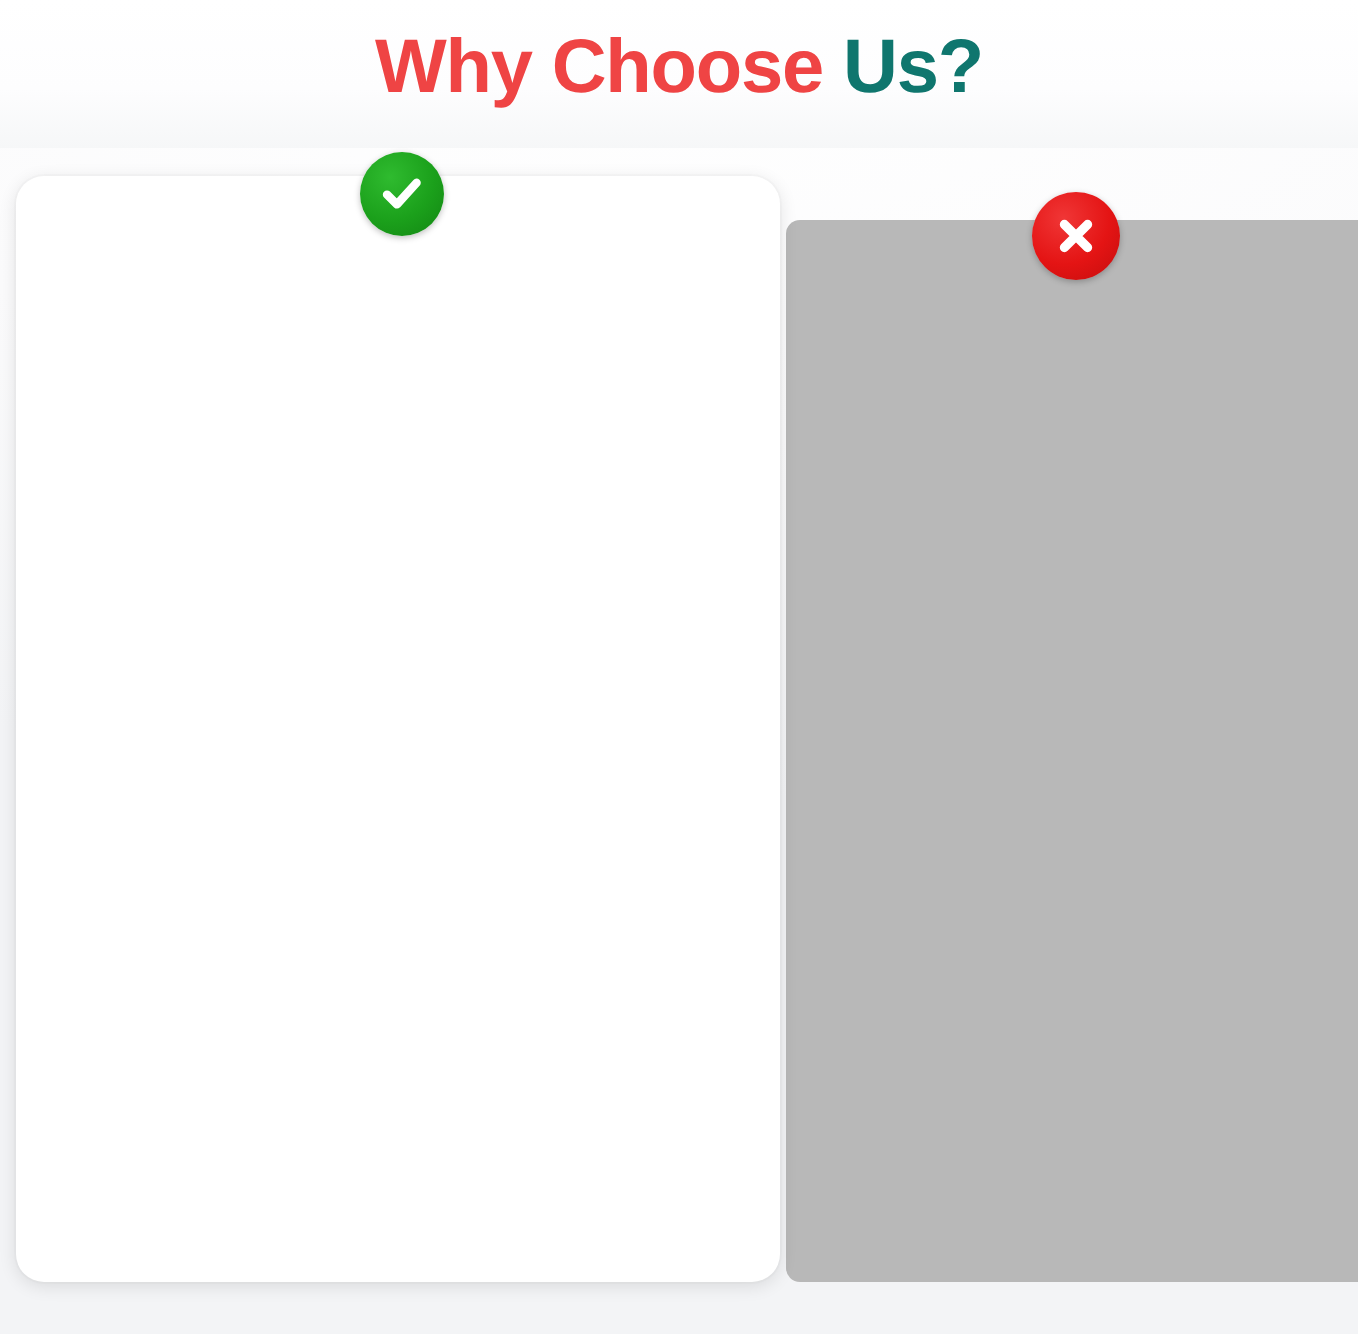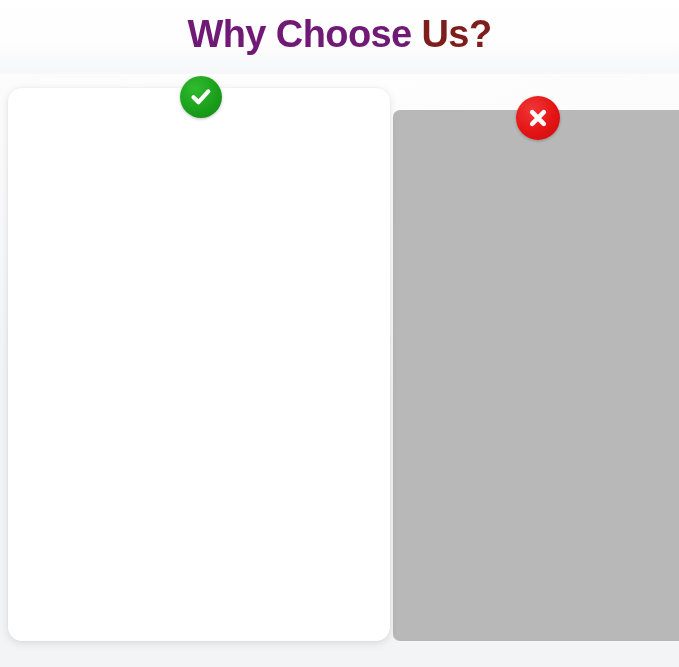--- a/index.html
+++ b/index.html
@@ -37,22 +37,22 @@
     text-align: center;
     z-index: 6;
   }
   .title {
     font-size: 38px;
     font-weight: bold;
     letter-spacing: -0.6px;
     line-height: 46px;
     white-space: nowrap;
   }
-  .title .t-main { color: #701a75; }
-  .title .t-accent { color: #7f1d1d; }
+  .title .t-main { color: #ef4444; }
+  .title .t-accent { color: #0f766e; }
 
   
   .columns {
     position: absolute;
     left: 0; top: 0; width: 679px; height: 667px;
   }
 
   
   .pro-card {
     position: absolute;

